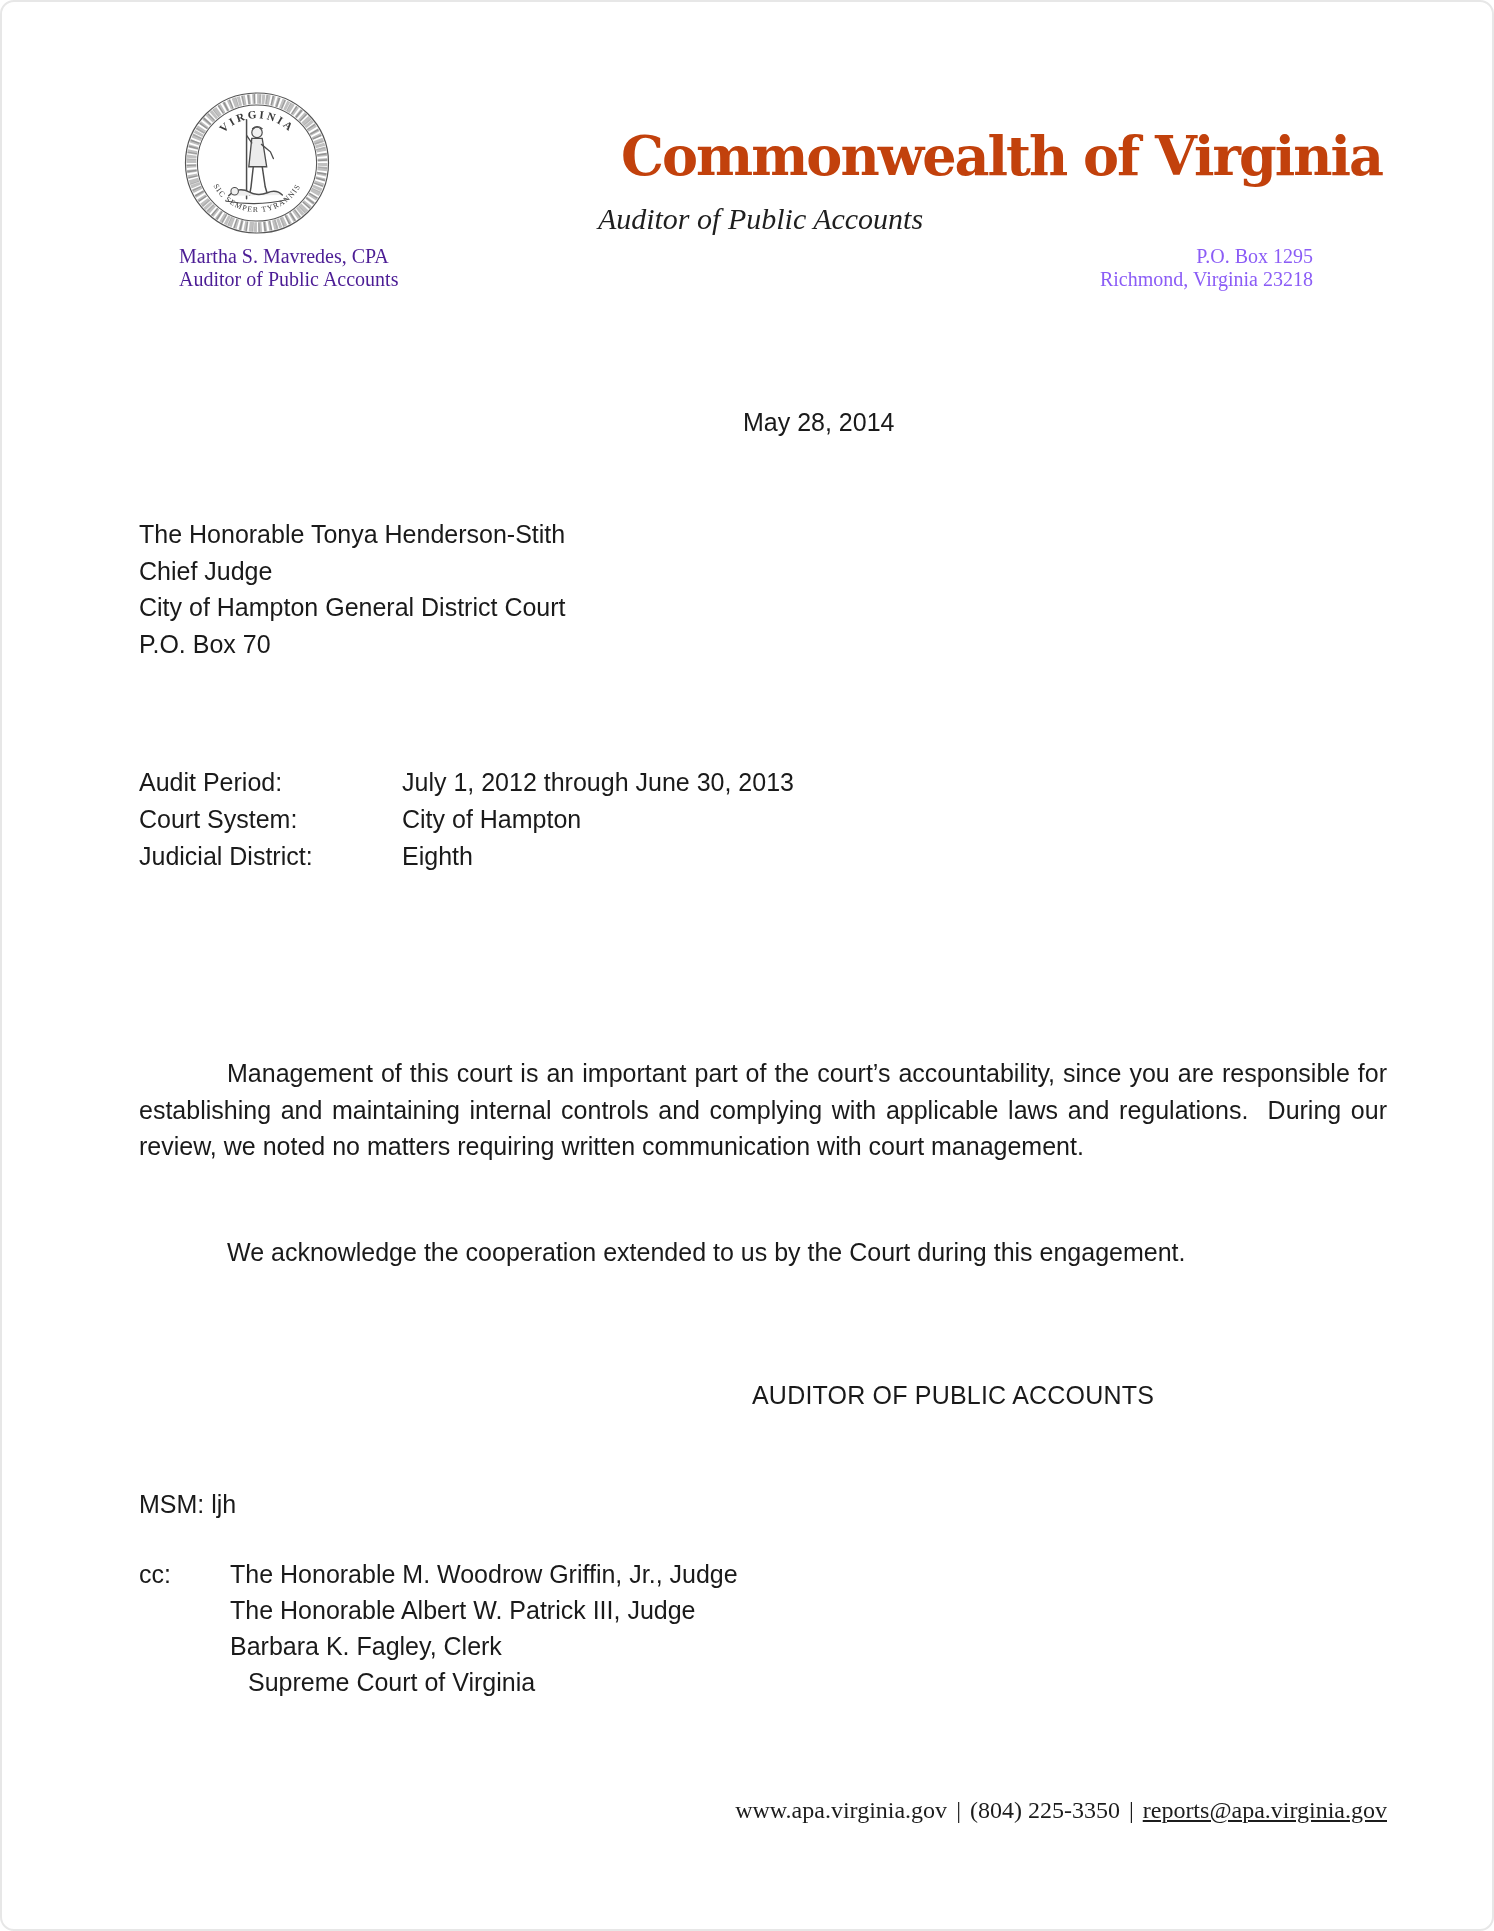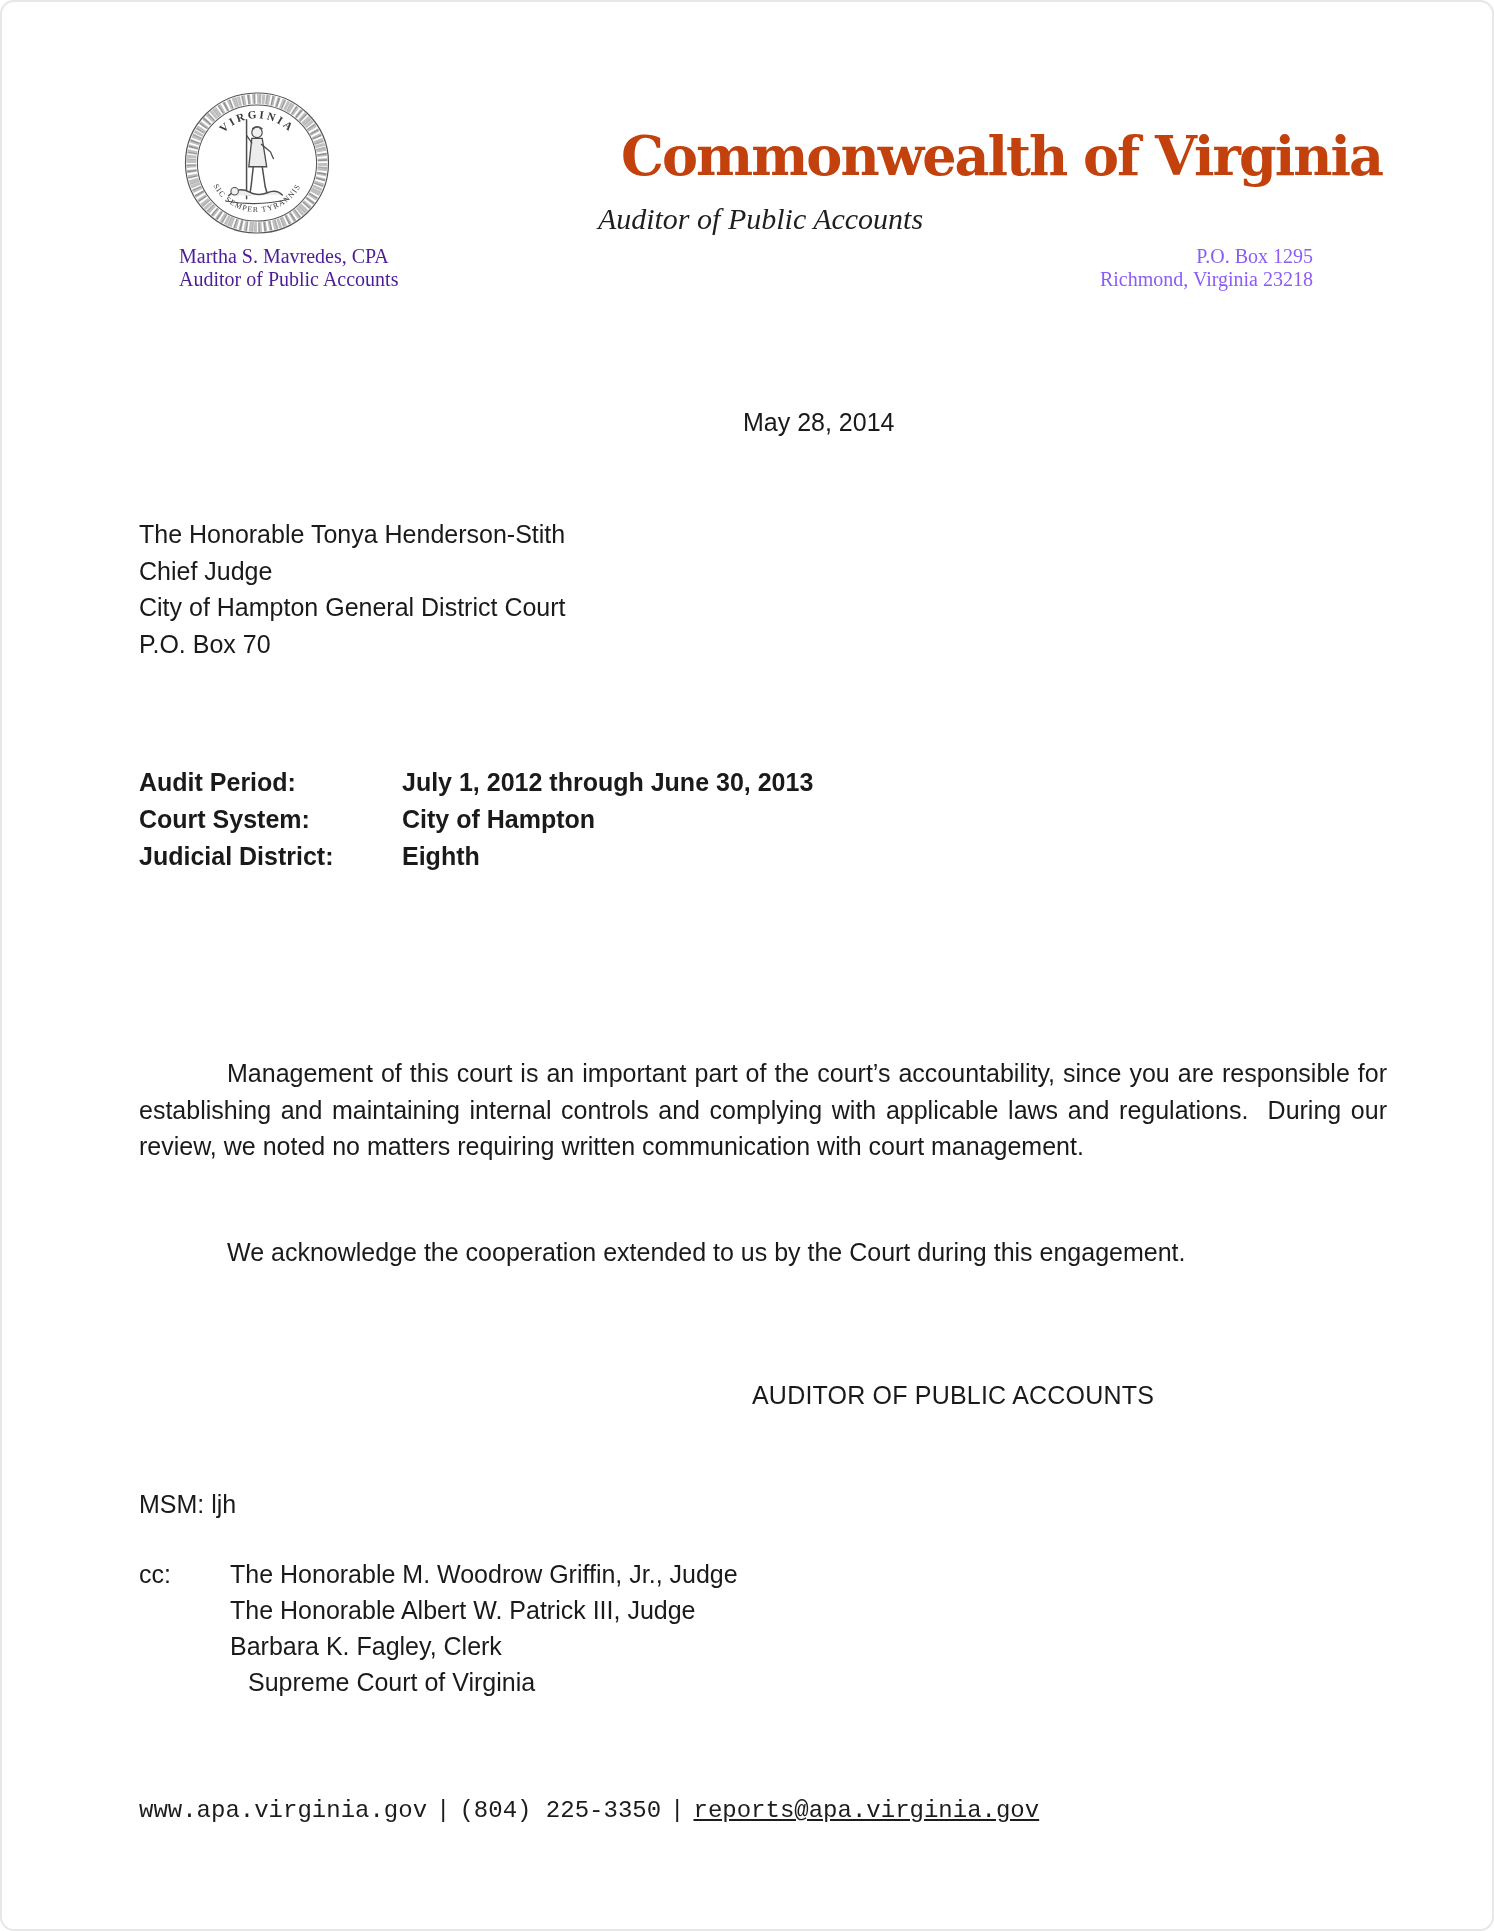--- a/index.html
+++ b/index.html
@@ -40,42 +40,42 @@
   }
   .lh-right{
     position:absolute;right:179px;top:243px;
     text-align:right;
     font-family:"Liberation Serif",serif;
     font-size:20px;line-height:23px;color:#8b5cf6;
   }
   
   .date{position:absolute;left:741px;top:406px;font-size:25px;}
   .recipient{position:absolute;left:137px;top:514px;font-size:25px;line-height:36.5px;}
-  .audit-info{position:absolute;left:137px;top:762px;font-size:25px;font-weight:bold;}
+  .audit-info{position:absolute;left:137px;top:762px;font-size:25px;}
   .audit-row{height:37px;line-height:37px;white-space:nowrap;}
   .audit-label{display:inline-block;width:263px;}
   .para{
     position:absolute;left:137px;width:1248px;margin:0;
     font-size:25px;line-height:36.5px;
     text-align:justify;text-indent:88px;
   }
   .p1{top:941px;}
   .p2{top:1053px;}
   .p3{top:1232px;}
   .auditor-org{position:absolute;left:750px;top:1379px;font-size:25px;letter-spacing:0.2px;}
   .ref{position:absolute;left:137px;top:1488px;font-size:25px;}
   .cc{position:absolute;left:137px;top:1554px;font-size:25px;line-height:36px;}
   .cc-label{position:absolute;left:0;top:0;}
   .cc-names{margin-left:91px;}
   .cc-indent{padding-left:18px;}
   
   .footer{
     position:absolute;left:137px;top:1795px;width:1248px;
-    text-align:left;
-    font-family:Liberation Mono, monospace;
+    text-align:right;
+    font-family:Liberation Serif, serif;
     font-size:24px;color:#1c1c1c;
   }
   .footer .sep{margin:0 9px;}
   .footer .email{text-decoration:underline;color:#1c1c1c;cursor:pointer;}
 </style>
 </head>
 <body>
 
 <div class="page">
 

